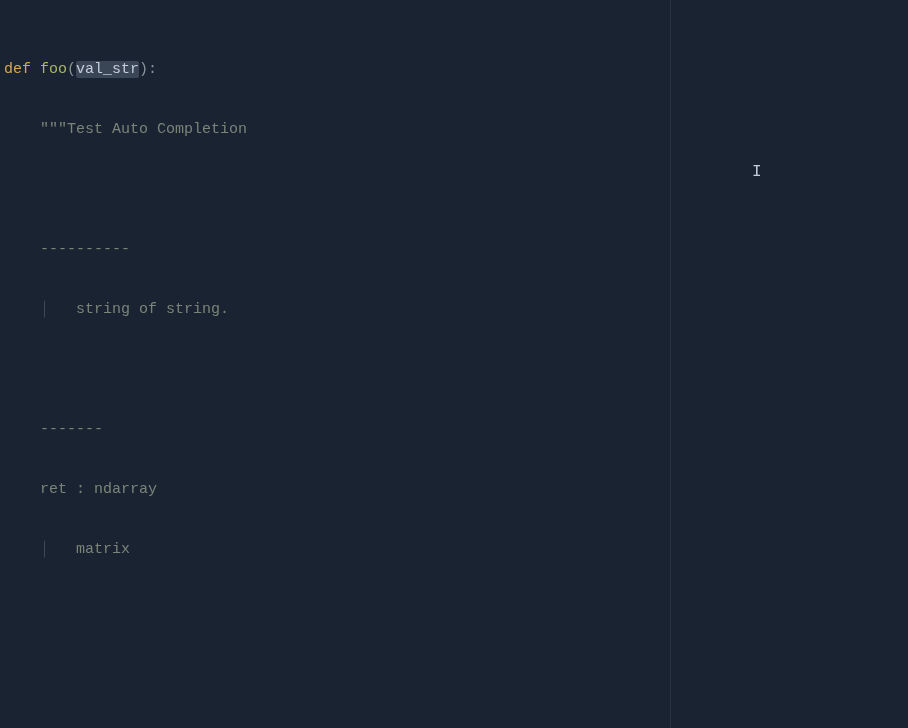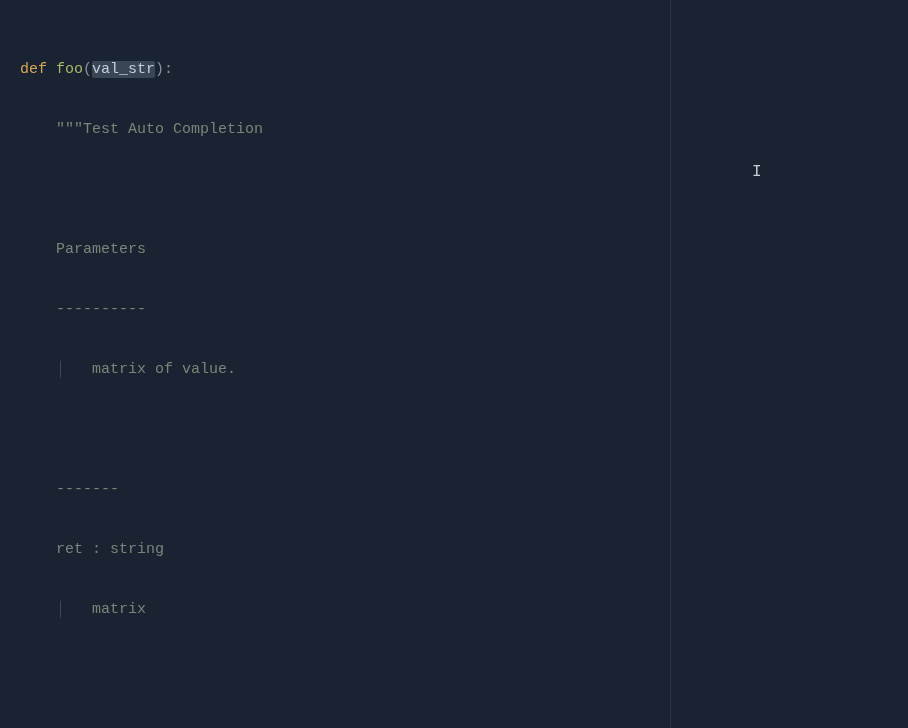--- a/index.html
+++ b/index.html
@@ -13,21 +13,21 @@
     overflow: hidden;
     position: relative;
   }
   .editor {
     position: relative;
     white-space: pre;
     padding-top: 20px;
   }
   .line {
     height: 20px;
-    padding-left: 20px;
+    padding-left: 4px;
   }
   .kw-def { color: #d8a657; }
   .fn-name { color: #a9b665; }
   .punct { color: #889099; }
   .param-hl {
     background: #3a4556;
     color: #c5cdd9;
     border-radius: 2px;
   }
   .docstring { color: #7a8478; }
@@ -50,26 +50,25 @@
     pointer-events: none;
   }
 </style>
 </head>
 <body>
 
 <div class="editor">
   <div class="line"><span class="kw-def">def</span><span class="plain"> </span><span class="fn-name">foo</span><span class="punct">(</span><span class="param-hl">val_str</span><span class="punct">):</span></div>
   <div class="line"><span class="plain">    </span><span class="docstring">"""</span><span class="docstring">Test Auto Completion</span></div>
   <div class="line"></div>
-  <div class="line"><span class="plain">    </span><span class="docstring">Parameters</span></div>
   <div class="line"><span class="plain">    </span><span class="docstring">----------</span></div>
-  <div class="line"><span class="plain">    </span><span class="comment-bar">│</span><span class="plain">   </span><span class="docstring">matrix of value.</span></div>
+  <div class="line"><span class="plain">    </span><span class="comment-bar">│</span><span class="plain">   </span><span class="docstring">string of string.</span></div>
   <div class="line"></div>
   <div class="line"><span class="plain">    </span><span class="docstring">-------</span></div>
-  <div class="line"><span class="plain">    </span><span class="docstring">ret : string</span></div>
+  <div class="line"><span class="plain">    </span><span class="docstring">ret : ndarray</span></div>
   <div class="line"><span class="plain">    </span><span class="comment-bar">│</span><span class="plain">   </span><span class="docstring">matrix</span></div>
   
   
   
   
   
   
   
   
   

